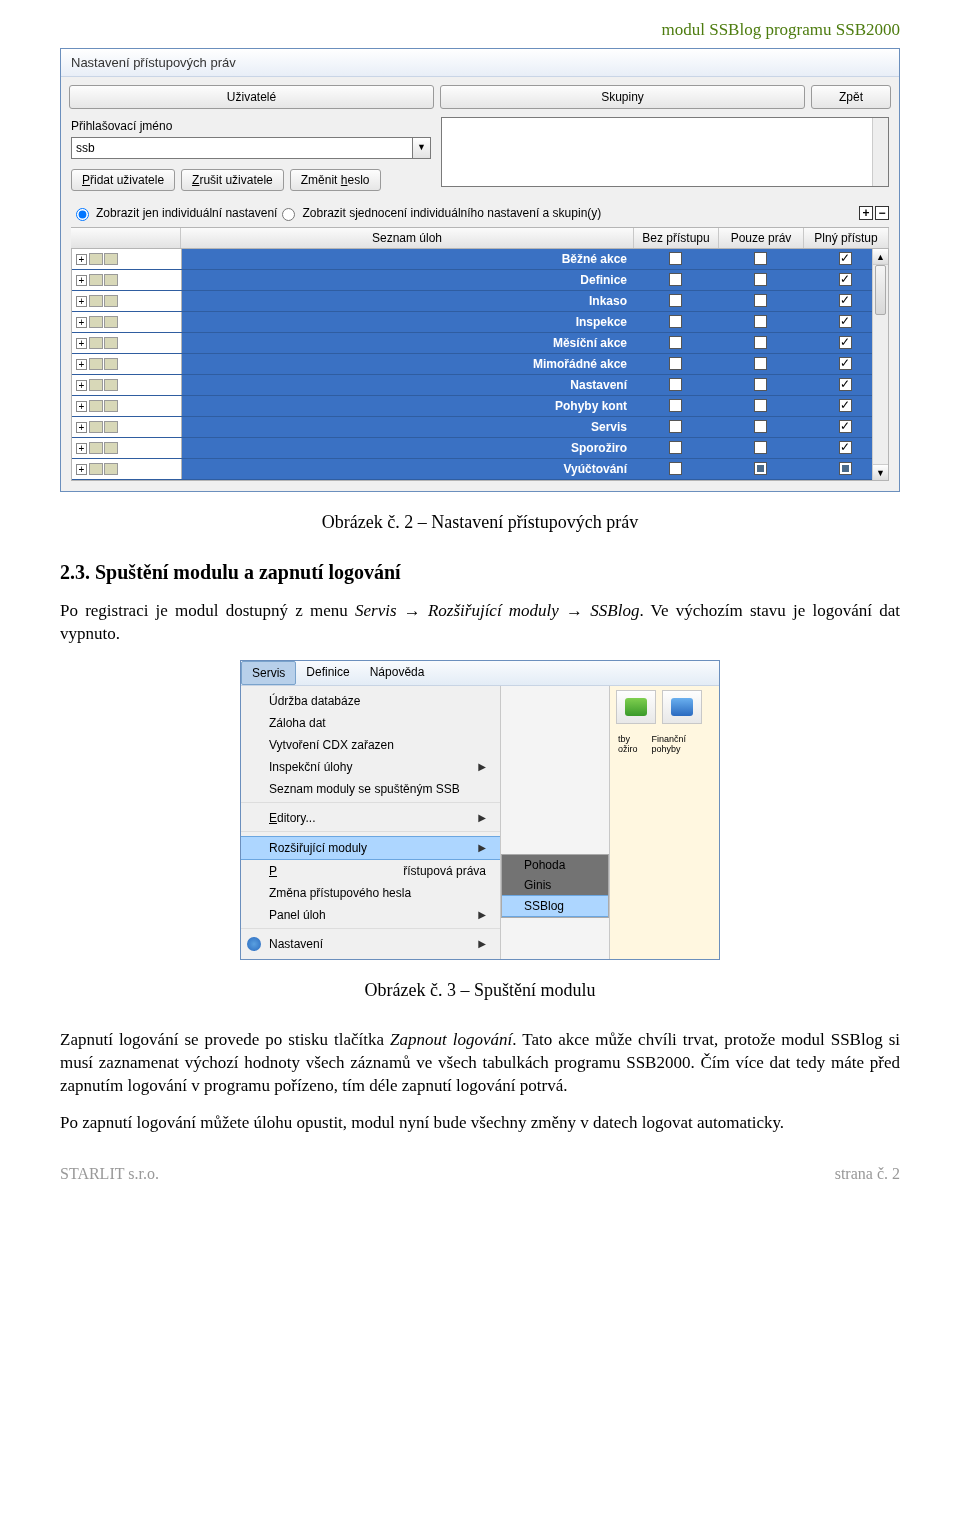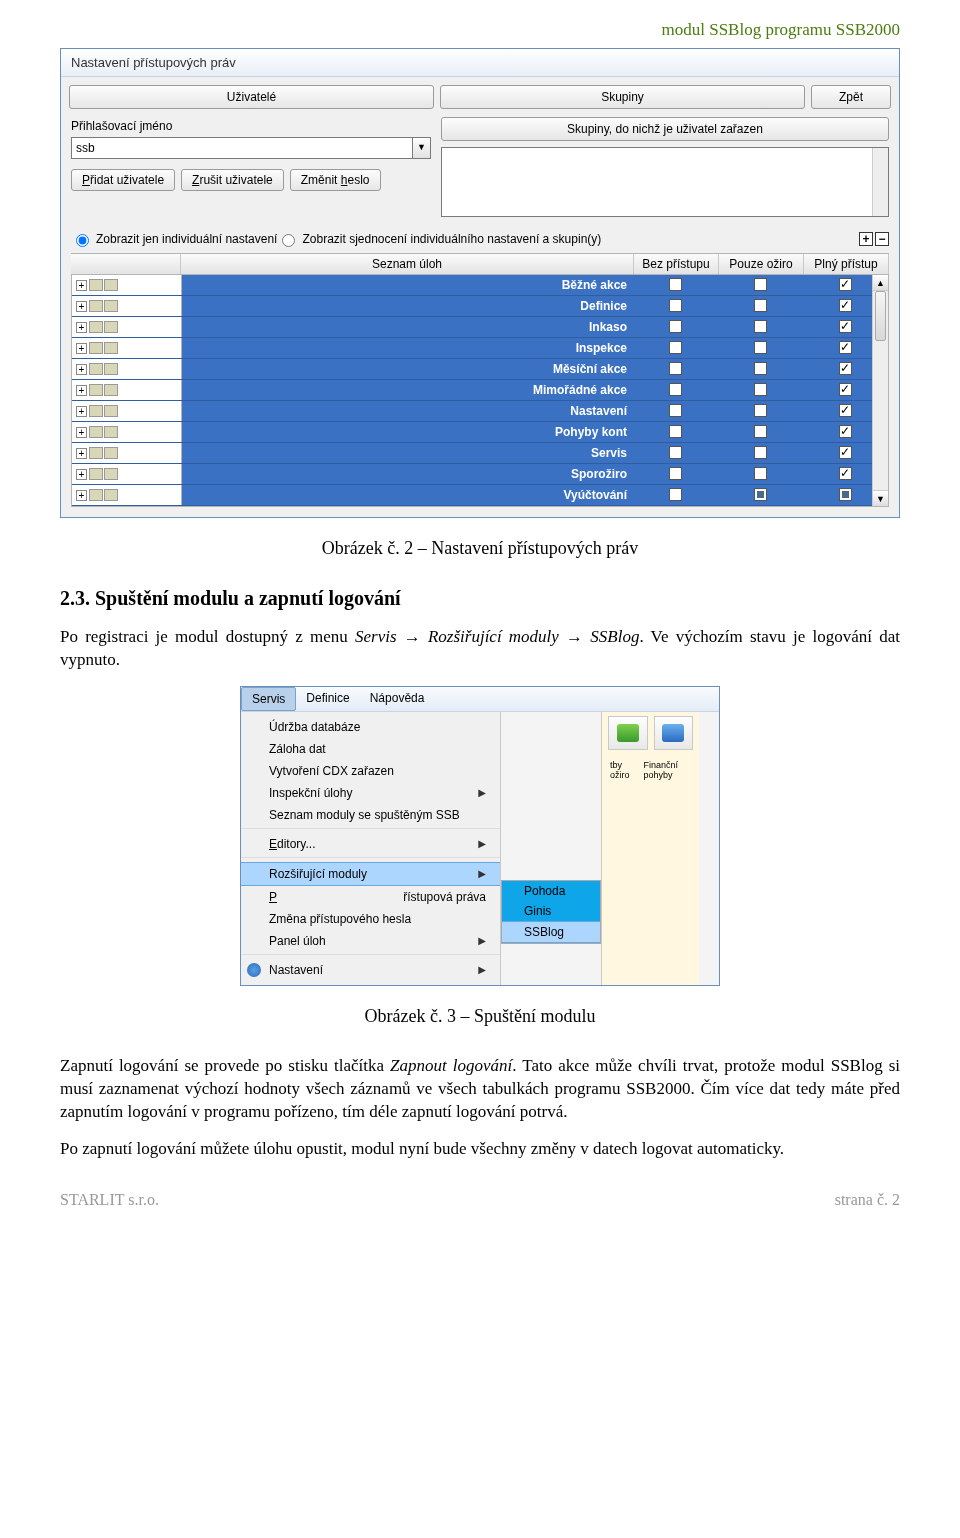--- a/index.html
+++ b/index.html
@@ -245,31 +245,31 @@
     align-items: center;
   }
   .menu-item.sep-after { border-bottom: 1px solid #ddd; padding-bottom:6px; margin-bottom:4px; }
   .menu-item.hl { background: #add6ff; border-top:1px solid #6ba6e0; border-bottom:1px solid #6ba6e0; }
   .menu-item .arrow-r { font-size:10px; color:#333; }
   .menu-item .gear {
     position:absolute; left:6px; top:4px; width:14px; height:14px;
     border-radius:50%; background: radial-gradient(#5aa0e0,#2a6abf);
   }
   .submenu {
-    background: #0ea5e9;
+    background: #737373;
     border: 1px solid #aaa;
-    width: 100px;
+    width: 108px;
     align-self: flex-start;
     margin-top: 168px;
   }
   .submenu .menu-item { padding: 3px 10px 3px 22px; }
   .toolbar-icons {
     display:flex; gap:10px; padding:4px 6px;
     background:#fff7e0;
-    width: 98px;
+    width: 110px;
     flex-direction: column;
     border-left:1px solid #c8c8c8;
   }
   .tool-icon {
     width:40px; height:34px; border:1px solid #c8c8c8;
     background: linear-gradient(#fefefe,#e8e8e8);
     display:flex; flex-direction:column; align-items:center; justify-content:center;
     font-size:9px; gap:2px;
   }
   .tool-icon .glyph {
@@ -306,21 +306,20 @@
           <input value="ssb" style="">
           <div class="arrow">▼</div>
         </div>
         <div class="btn-row">
           <div class="btn"><u class="ul">P</u>řidat uživatele</div>
           <div class="btn"><u class="ul">Z</u>rušit uživatele</div>
           <div class="btn">Změnit <u class="ul">h</u>eslo</div>
         </div>
       </div>
       <div class="right-col">
-        <div class="tab-btn" style="margin-bottom:6px">Skupiny, do nichž je uživatel zařazen</div>
         <div class="listbox">
           <div class="scroll"></div>
         </div>
       </div>
     </div>
 
     <div class="radio-row">
       <label>
         <input type="radio" checked="" style="">
         <span>Zobrazit jen individuální nastavení</span>
@@ -332,21 +331,21 @@
       <div class="pm-group">
         <div class="pm-box">+</div>
         <div class="pm-box">−</div>
       </div>
     </div>
 
     <div class="grid-header">
       <div class="col-tree"></div>
       <div class="col-name" style="text-align:center">Seznam úloh</div>
       <div class="col-chk">Bez přístupu</div>
-      <div class="col-chk">Pouze ožiro</div>
+      <div class="col-chk">Pouze práv</div>
       <div class="col-chk">Plný přístup</div>
     </div>
     <div class="grid-body" id="grid-body">
       <div class="scroll">
         <div class="arrow-up">▲</div>
         <div class="thumb"></div>
         <div class="arrow-down">▼</div>
       </div>
     <div class="grid-row">
           <div class="col-tree">

